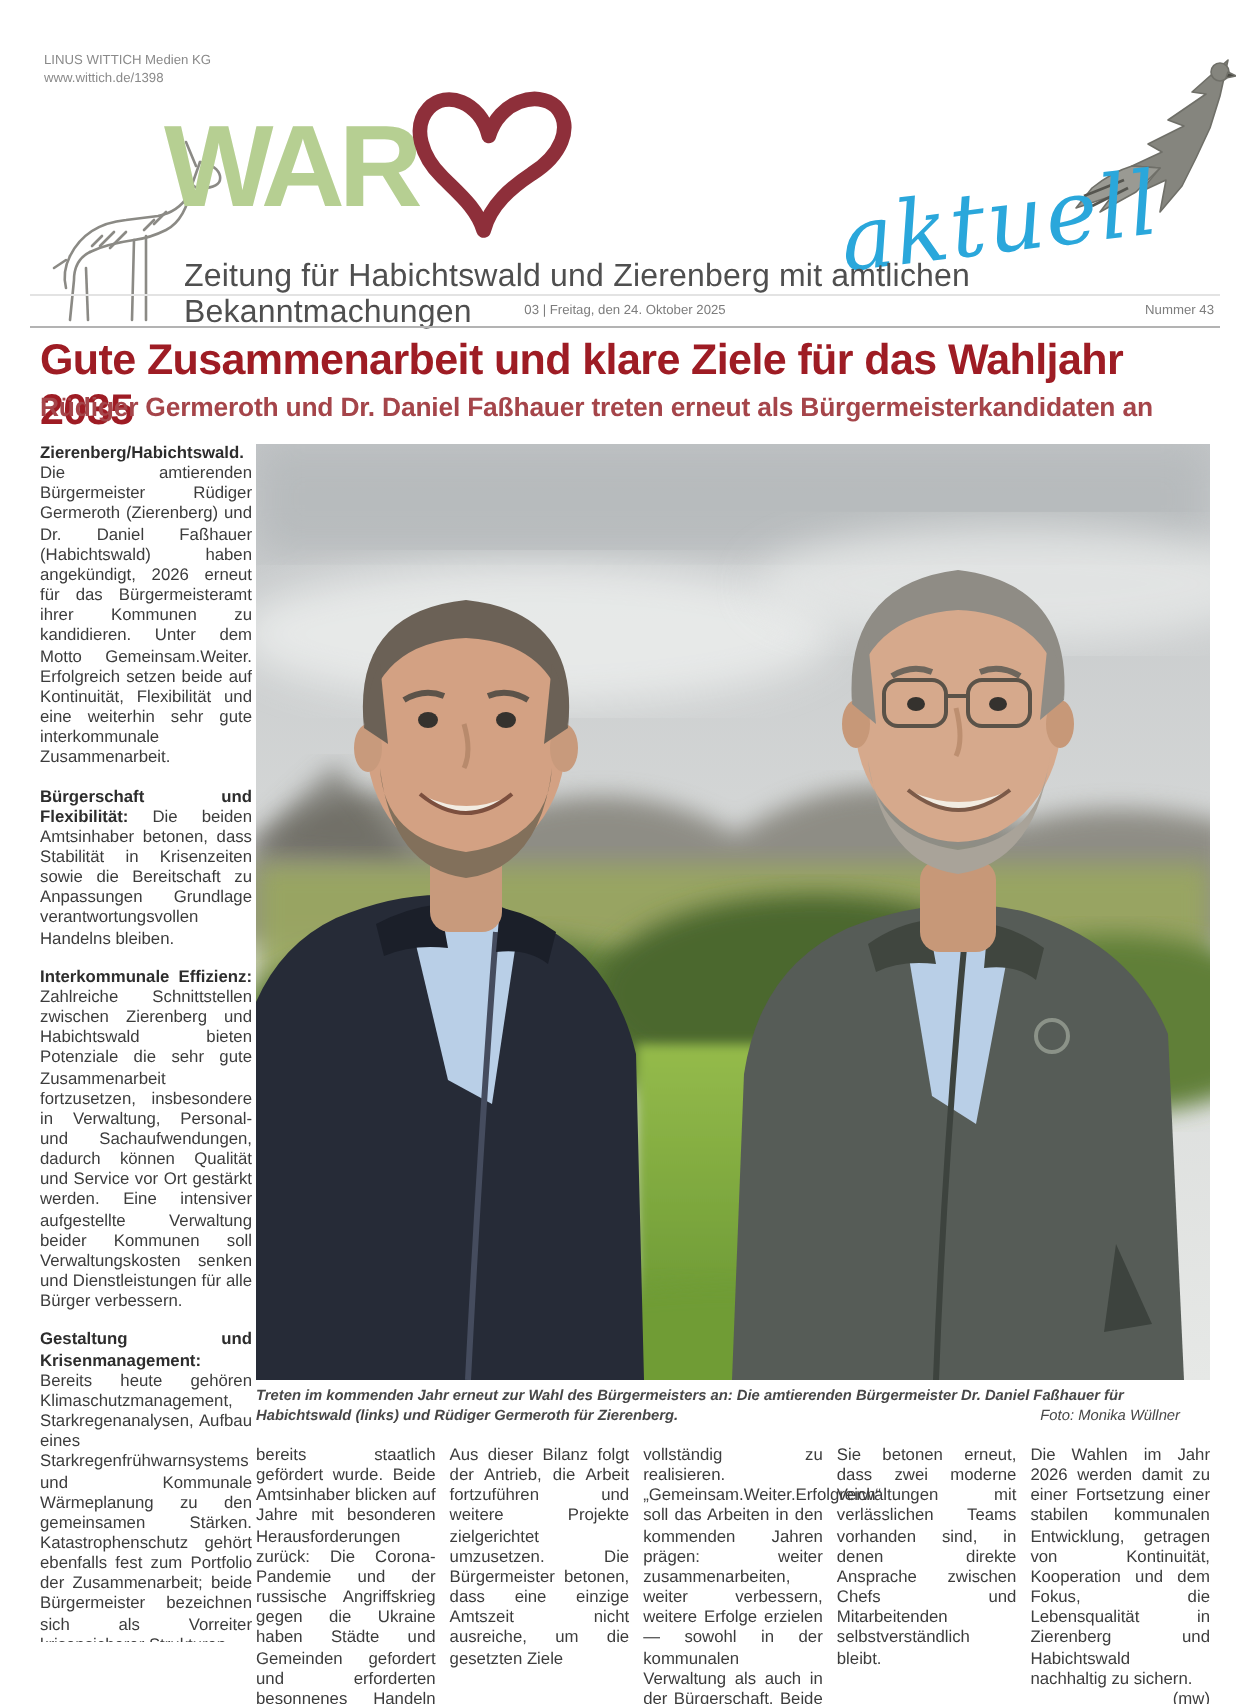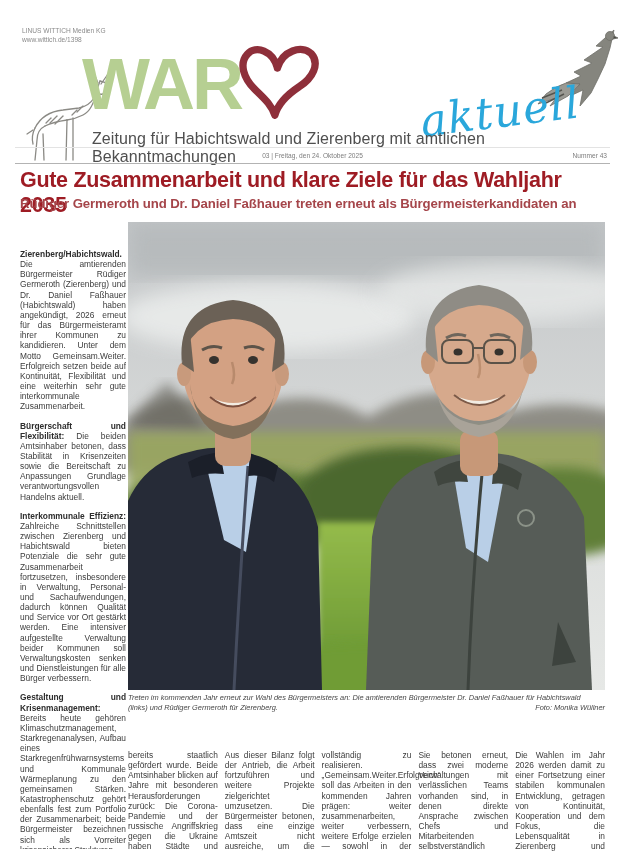--- a/index.html
+++ b/index.html
@@ -14,56 +14,56 @@
   }
   *{margin:0;padding:0;box-sizing:border-box;}
   html,body{background:#ffffff;}
   body{font-family:"Liberation Sans",sans-serif;color:var(--body-gray);}
   .page{position:relative;width:625px;height:852px;background:#fff;overflow:hidden;margin:0 auto;}
 
   
   .publisher{position:absolute;left:22px;top:27px;font-size:6.6px;line-height:1.35;color:#8a8a8a;}
   .deer{position:absolute;left:13px;top:66px;width:114px;height:100px;}
   .logo{position:absolute;left:82px;top:34px;height:100px;display:flex;align-items:center;}
-  .logo-word{font-size:72px;font-weight:bold;letter-spacing:-3px;color:var(--brand-green);line-height:1;text-align:right;}
+  .logo-word{font-size:58px;font-weight:bold;letter-spacing:-3px;color:var(--brand-green);line-height:1;text-align:right;}
   .heart{width:86px;height:86px;margin:0 -6px 8px -4px;flex:0 0 auto;}
   .hawk{position:absolute;left:522px;top:24px;width:96px;height:94px;}
   .script{position:absolute;left:420px;top:86px;font-family:"DejaVu Serif",serif;font-style:italic;
           font-size:44px;color:var(--script-blue);transform:rotate(-7deg);letter-spacing:1px;}
   .tagline{position:absolute;left:92px;top:130px;font-size:16px;color:#4f4f4f;letter-spacing:.1px;}
 
   
   .dateline{position:absolute;left:15px;right:15px;top:147px;height:17px;
             border-top:1px solid #e3e3e3;border-bottom:1px solid #b3b3b3;
             font-size:6.6px;color:#7d7d7d;}
   .dl-center{position:absolute;left:0;right:0;top:4px;text-align:center;}
   .dl-right{position:absolute;right:3px;top:4px;}
 
   
   h1{position:absolute;left:20px;top:168px;width:590px;font-size:21.5px;font-weight:bold;
      color:var(--headline-red);letter-spacing:-.3px;}
   h2{position:absolute;left:20px;top:196px;width:590px;font-size:13.2px;font-weight:bold;
      color:var(--subhead-red);letter-spacing:-.1px;}
 
   
-  .bodytext{font-size:8.4px;line-height:1.21;text-align:justify;hyphens:auto;-webkit-hyphens:auto;word-break:normal;margin-top:28px;}
+  .bodytext{font-size:8.4px;line-height:1.21;text-align:justify;hyphens:auto;-webkit-hyphens:auto;word-break:normal;}
   .intro-col{position:absolute;left:20px;top:221px;width:106px;height:600px;overflow:hidden;}
   .intro-col p{margin:0 0 9px 0;}
   .intro-col b{color:#2d2d2d;}
   .kicker{font-size:8.8px;font-weight:bold;color:var(--section-red);margin:3px 0 9px 0;}
 
   
   .photo{position:absolute;left:128px;top:222px;width:477px;height:468px;overflow:hidden;background:#cfd2d3;}
   .photo svg{display:block;width:100%;height:100%;}
 
   
   .caption{position:absolute;left:128px;top:693px;width:477px;font-size:7.4px;font-style:italic;
            color:#474747;line-height:1.3;}
-  .cap-text{display:inline-block;width:99%;}
-  .cap-credit{position:absolute;right:0;bottom:0;}
+  .cap-text{display:inline-block;width:99%;font-weight:bold;}
+  .cap-credit{position:absolute;right:15px;bottom:0;}
 
   
   .cols{position:absolute;left:128px;top:722px;width:477px;display:flex;gap:7px;}
   .col{flex:1;min-width:0;}
   .col p{margin:0 0 9px 0;}
   .mw{float:right;}
 </style>
 </head>
 <body>
 
@@ -122,21 +122,21 @@
   <div class="dateline">
     <span class="dl-center">03 | Freitag, den 24. Oktober 2025</span>
     <span class="dl-right">Nummer 43</span>
   </div>
 
   <h1>Gute Zusammenarbeit und klare Ziele für das Wahljahr 2035</h1>
   <h2>Rüdiger Germeroth und Dr. Daniel Faßhauer treten erneut als Bürgermeisterkandidaten an</h2>
 
   <aside class="intro-col bodytext">
     <p><b>Zierenberg/Habichtswald.</b> <span>Die amtierenden Bürgermeister Rüdiger Germeroth (Zierenberg) und Dr. Daniel Faßhauer (Habichtswald) haben angekündigt, 2026 erneut für das Bürgermeisteramt ihrer Kommunen zu kandidieren. Unter dem Motto Gemeinsam.Weiter. Erfolgreich setzen beide auf Kontinuität, Flexibilität und eine weiterhin sehr gute interkommunale Zusammenarbeit.</span></p>
-    <p><b>Bürgerschaft und Flexibilität:</b> <span>Die beiden Amtsinhaber betonen, dass Stabilität in Krisenzeiten sowie die Bereitschaft zu Anpassungen Grundlage verantwortungsvollen Handelns aktuell.</span></p>
+    <p><b>Bürgerschaft und Flexibilität:</b> <span>Die beiden Amtsinhaber betonen, dass Stabilität in Krisenzeiten sowie die Bereitschaft zu Anpassungen Grundlage verantwortungsvollen Handelns bleiben.</span></p>
     <p><b>Interkommunale Effizienz:</b> <span>Zahlreiche Schnittstellen zwischen Zierenberg und Habichtswald bieten Potenziale die sehr gute Zusammenarbeit fortzusetzen, insbesondere in Verwaltung, Personal- und Sachaufwendungen, dadurch können Qualität und Service vor Ort gestärkt werden. Eine intensiver aufgestellte Verwaltung beider Kommunen soll Verwaltungskosten senken und Dienstleistungen für alle Bürger verbessern.</span></p>
     <p><b>Gestaltung und Krisenmanagement:</b> <span>Bereits heute gehören Klimaschutzmanagement, Starkregenanalysen, Aufbau eines Starkregenfrühwarnsystems und Kommunale Wärmeplanung zu den gemeinsamen Stärken. Katastrophenschutz gehört ebenfalls fest zum Portfolio der Zusammenarbeit; beide Bürgermeister bezeichnen sich als Vorreiter krisensicherer Strukturen.</span></p>
 
   </aside>
 
   <figure class="photo">
     <svg viewBox="0 0 477 468" preserveAspectRatio="none">
       <defs>
         <linearGradient id="sky" x1="0" y1="0" x2="0" y2="1">
           <stop offset="0" stop-color="#c3c6c8"></stop>

